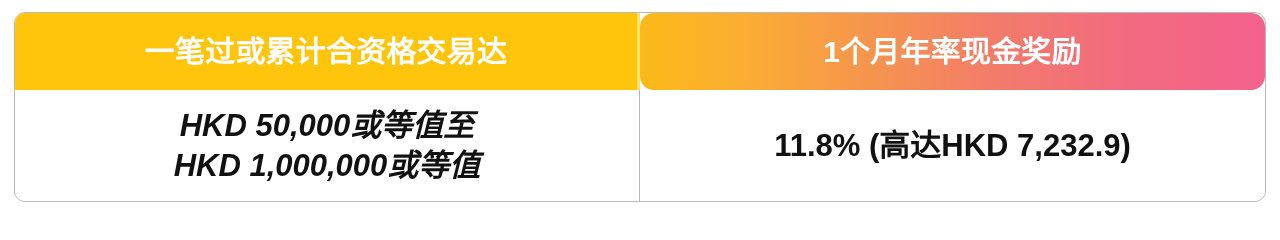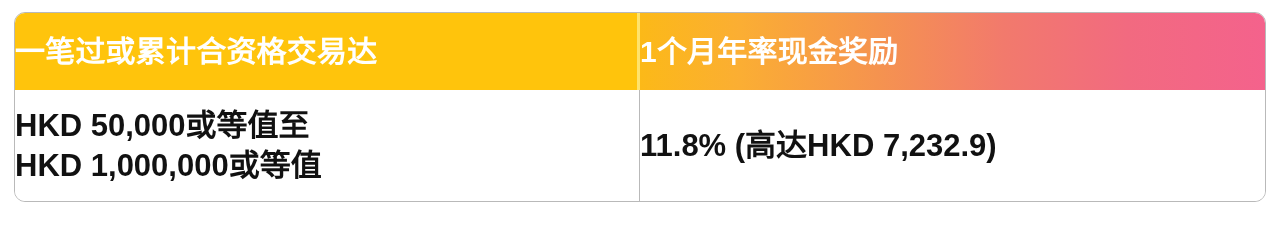--- a/index.html
+++ b/index.html
@@ -35,21 +35,21 @@
     border-radius: 11px;
     background: #ffffff;
     overflow: hidden;
     box-sizing: border-box;
   }
 
   .promo-table th,
   .promo-table td {
     padding: 0;
     margin: 0;
-    text-align: left;
+    text-align: center;
     vertical-align: middle;
     box-sizing: border-box;
   }
 
   
   .promo-table thead tr {
     height: 77px;
   }
 
   .th-cell {
@@ -70,38 +70,40 @@
   .th-right {
     background: linear-gradient(
       to right,
       #fcb918 0%,
       #fbae33 16%,
       #f5934f 38%,
       #f27a6c 58%,
       #f26a80 78%,
       #f4628c 100%
     );
+    border-radius: 14px;
   }
 
   
   .promo-table tbody tr {
     height: 111px;
   }
 
   .td-cell {
     background: #ffffff;
     color: #111111;
     font-weight: bold;
     font-size: 31px;
     line-height: 1.28;
     white-space: nowrap;
   }
 
   .td-left {
     border-right: 1px solid #b9b9b9;
+    font-style: italic;
   }
 
   .cell-lines {
     display: block;
   }
   .cell-lines .line {
     display: block;
   }
 </style>
 </head>

